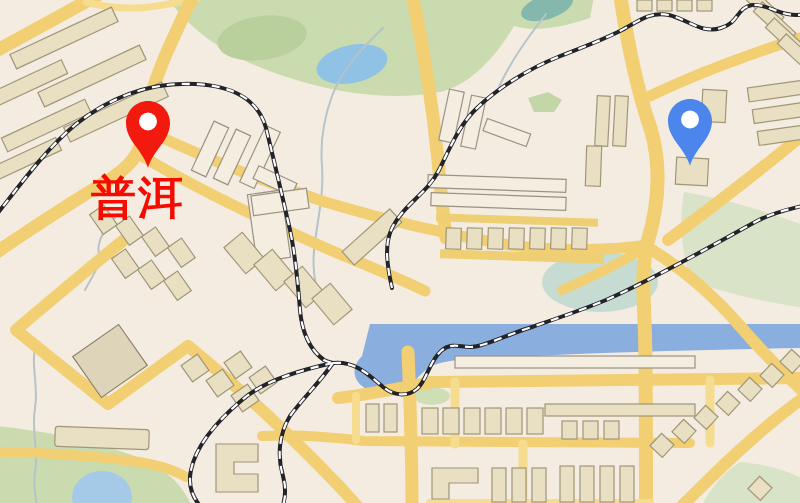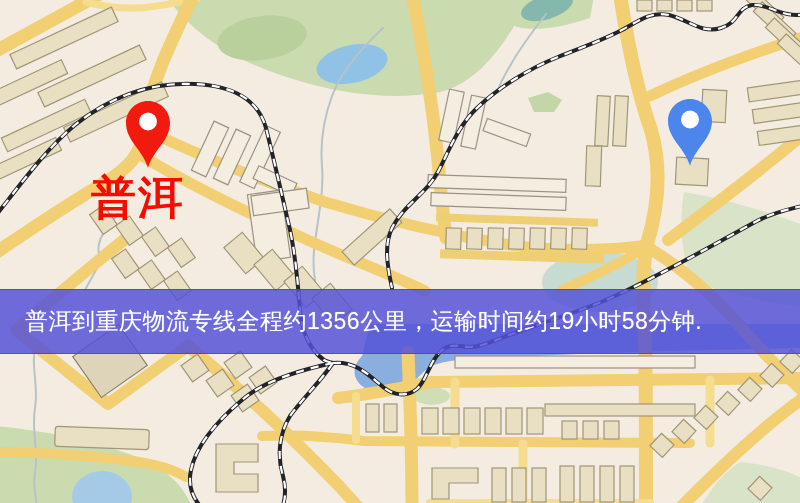--- a/index.html
+++ b/index.html
@@ -226,17 +226,14 @@
 
   <div class="pin" id="destination-pin">
     <svg width="48" height="70" viewBox="0 0 48 70">
       <path d="M24,68 C19,50 2,41 2,23 C2,10.8 11.8,1 24,1 C36.2,1 46,10.8 46,23 C46,41 29,50 24,68 Z" fill="#4c86ec"></path>
       <circle cx="24" cy="21.5" r="9" fill="#ffffff"></circle>
     </svg>
   </div>
 
   <div class="city-label" id="origin-label">普洱</div>
 
-  <div id="route-banner">
-    <span class="banner-text">普洱到重庆物流专线全程约1356公里，运输时间约19小时58分钟.</span>
-  </div>
 
 </div>
 
 </body></html>

